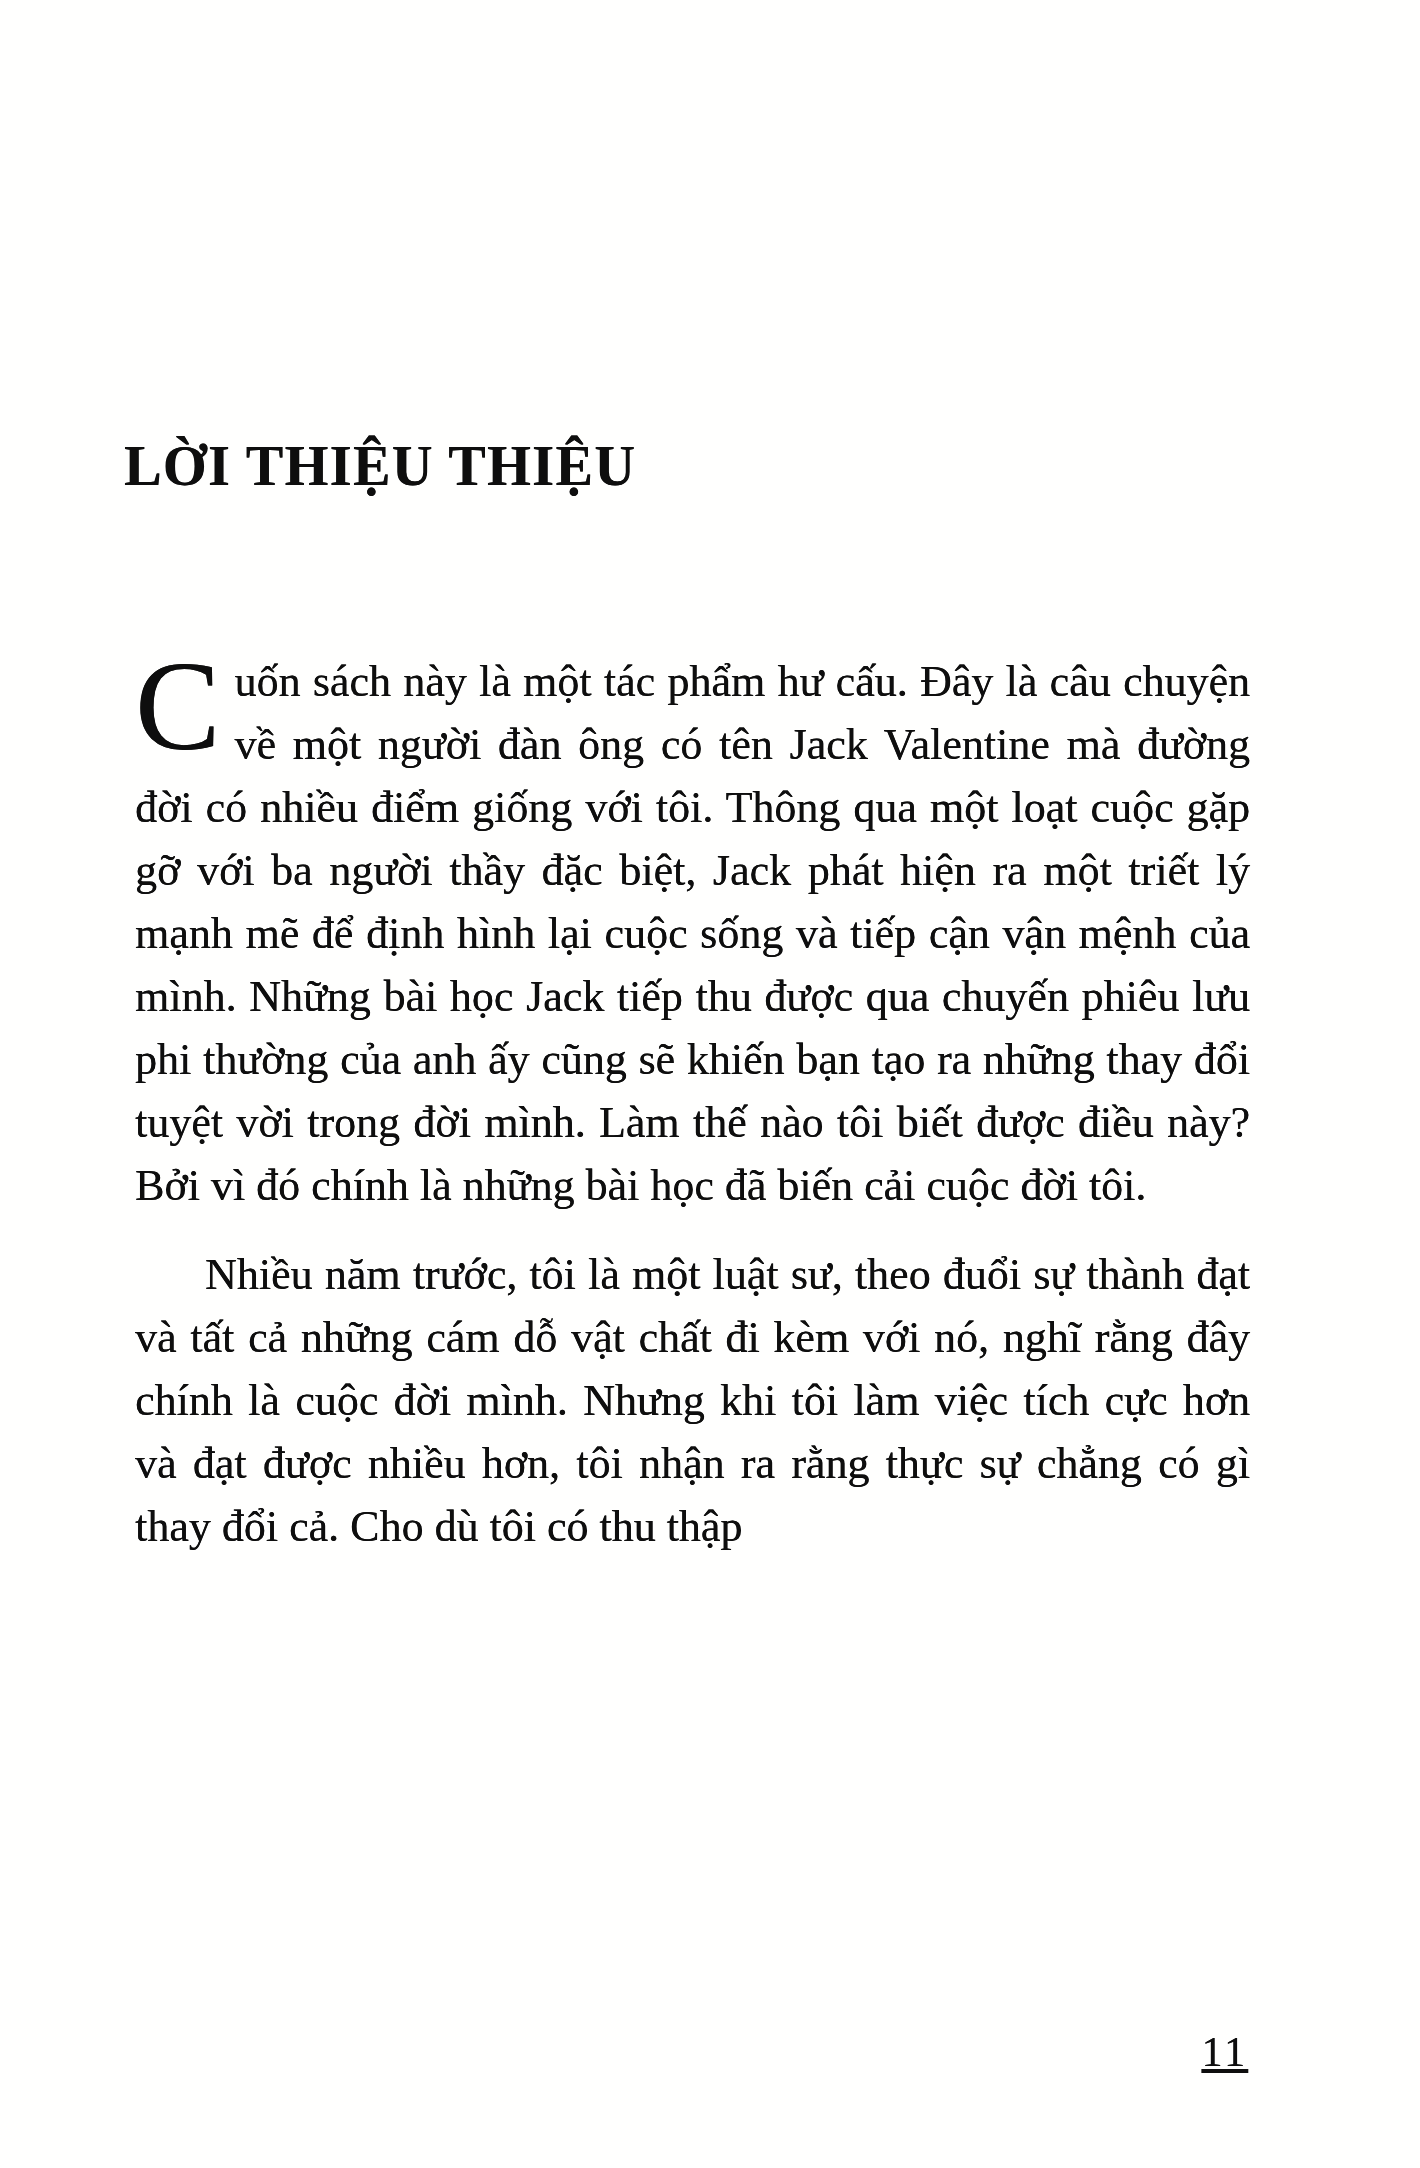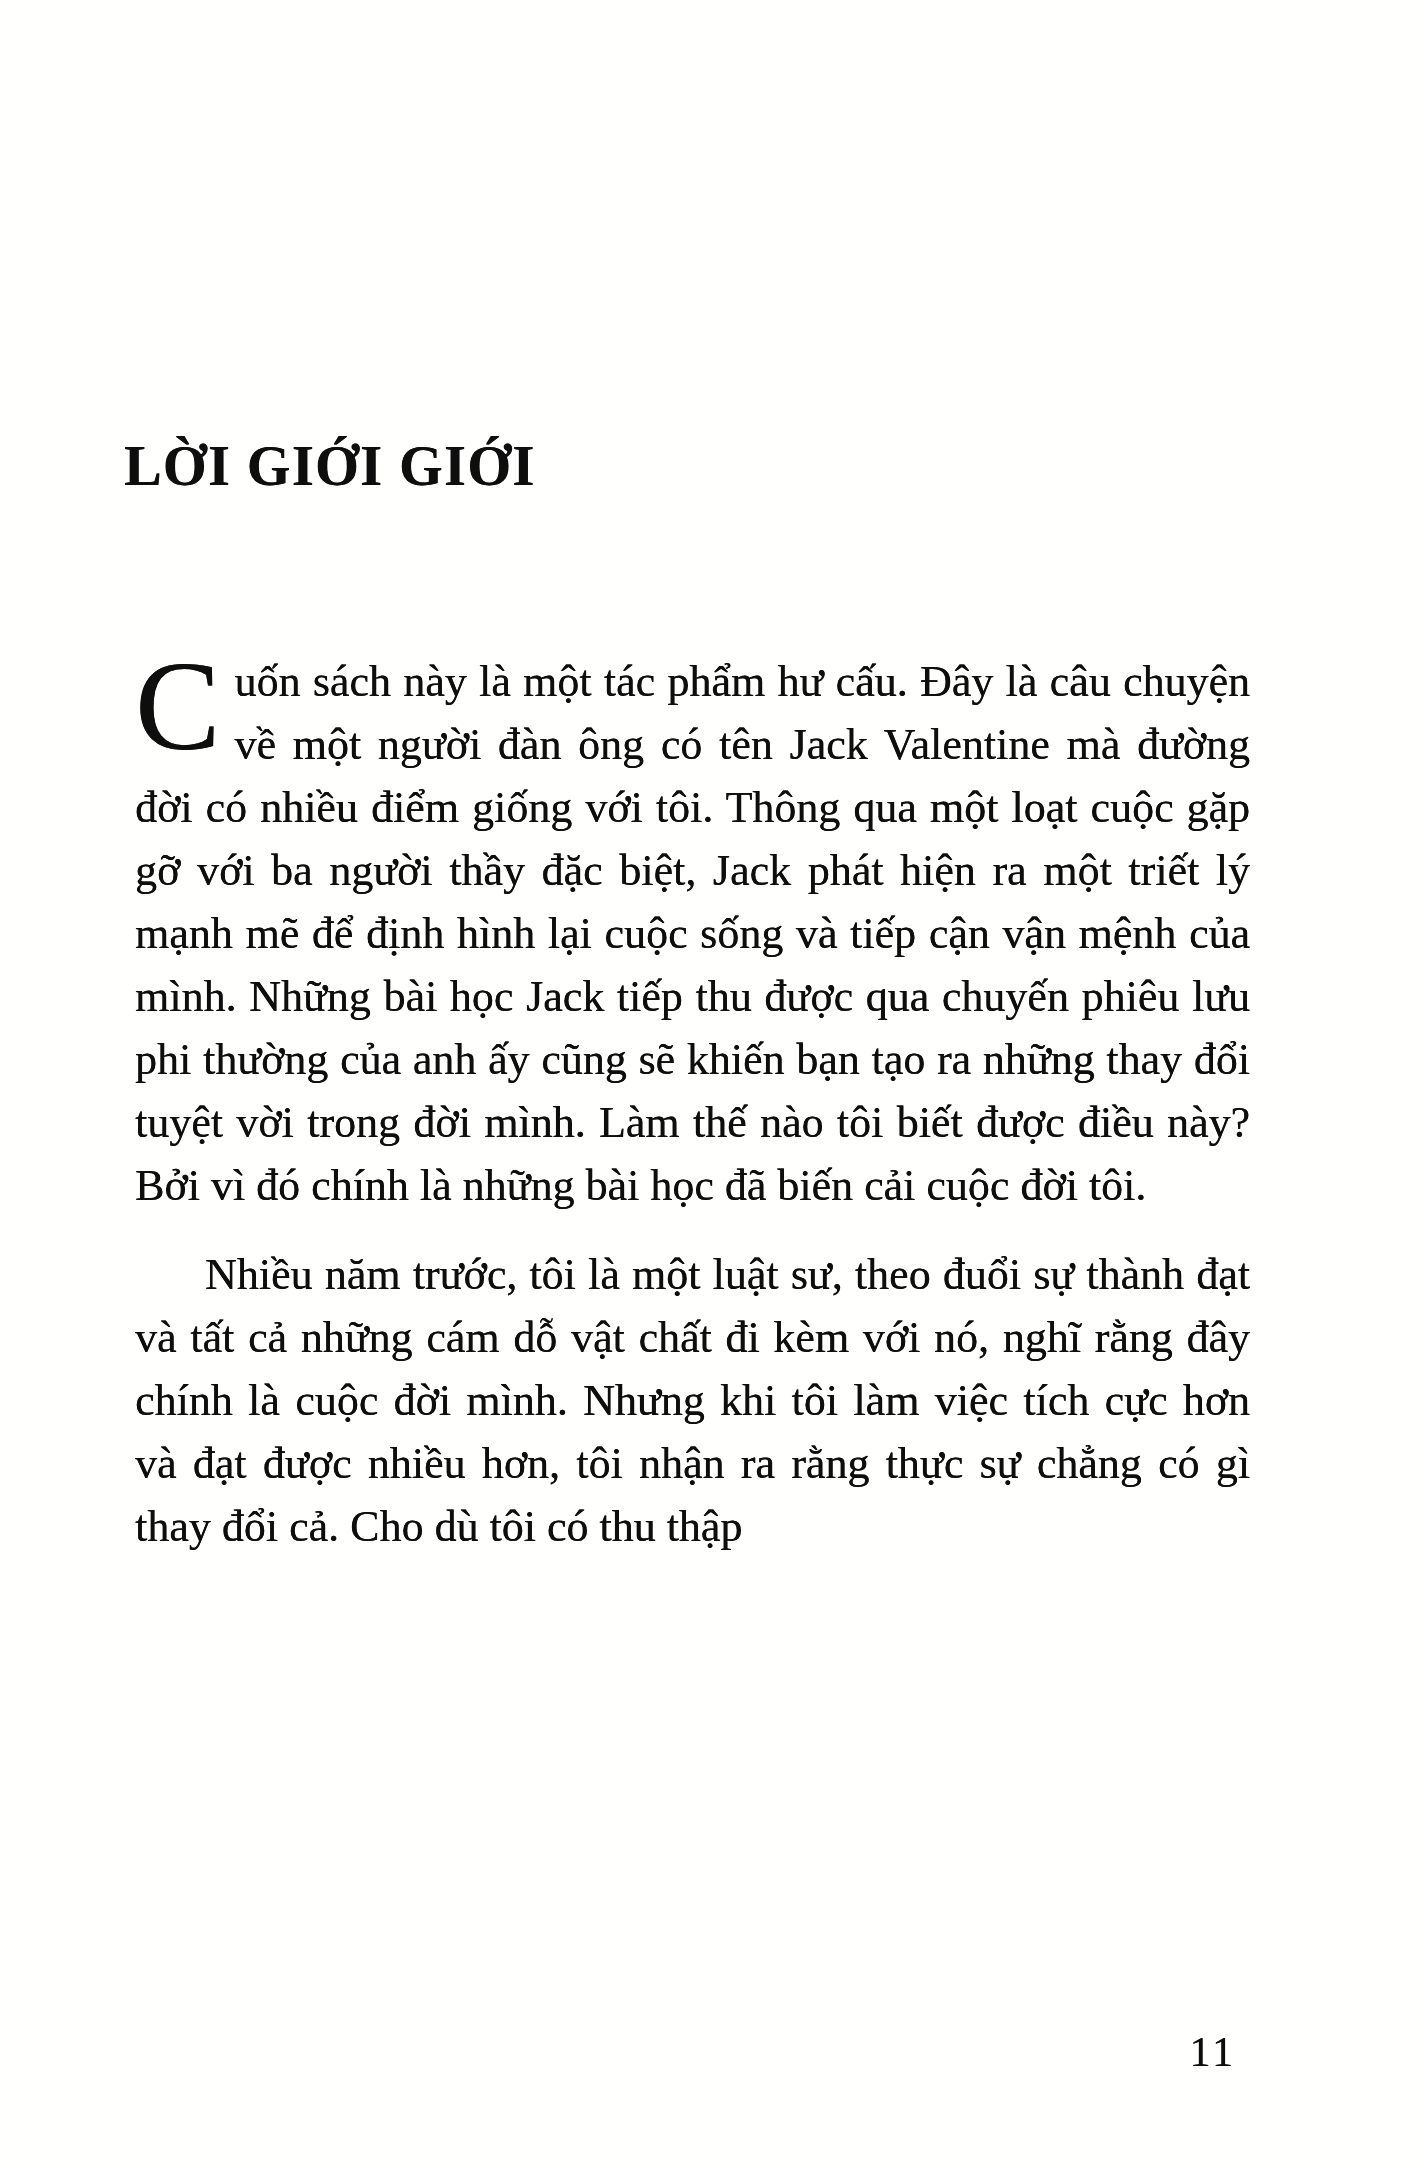--- a/index.html
+++ b/index.html
@@ -50,32 +50,33 @@
     font-size: 128px;
     line-height: 100px;
     height: 116px;
     padding: 6px 14px 0 0;
   }
   .italic-seg {
   }
   .page-number {
     position: absolute;
     top: 2028px;
-    right: 184px;
+    right: 172px;
     font-size: 42px;
     letter-spacing: 3px;
     text-shadow: 0.3px 0 0 currentColor;
+    text-decoration: underline;
   }
 </style>
 </head>
 <body>
 
 <div class="page" style="background: rgb(255, 255, 254); color: rgb(14, 14, 14);">
 
-  <h1 class="chapter-title">LỜI GIỚI GIỚI</h1>
+  <h1 class="chapter-title">LỜI THIỆU THIỆU</h1>
 
   <div class="body-text">
 
     <p class="para"><span class="dropcap">C</span><span>uốn sách này là một tác phẩm hư cấu. Đây là câu chuyện về một người đàn ông có tên Jack Valentine mà đường đời có nhiều điểm giống với tôi. Thông qua một loạt cuộc gặp gỡ với ba người thầy đặc biệt, Jack phát hiện ra một triết lý mạnh mẽ để định hình lại cuộc sống và tiếp cận vận mệnh của mình. Những bài học Jack tiếp thu được qua chuyến phiêu lưu phi thường của anh ấy cũng sẽ khiến bạn tạo ra những thay đổi tuyệt vời trong đời mình. Làm thế nào tôi biết được điều này? Bởi vì đó chính là những bài học đã biến cải </span><span class="italic-seg">cuộc đời tôi</span><span>.</span></p>
 
 
     <p class="para indent">Nhiều năm trước, tôi là một luật sư, theo đuổi sự thành đạt và tất cả những cám dỗ vật chất đi kèm với nó, nghĩ rằng đây chính là cuộc đời mình. Nhưng khi tôi làm việc tích cực hơn và đạt được nhiều hơn, tôi nhận ra rằng thực sự chẳng có gì thay đổi cả. Cho dù tôi có thu thập</p>
 
   </div>
 

